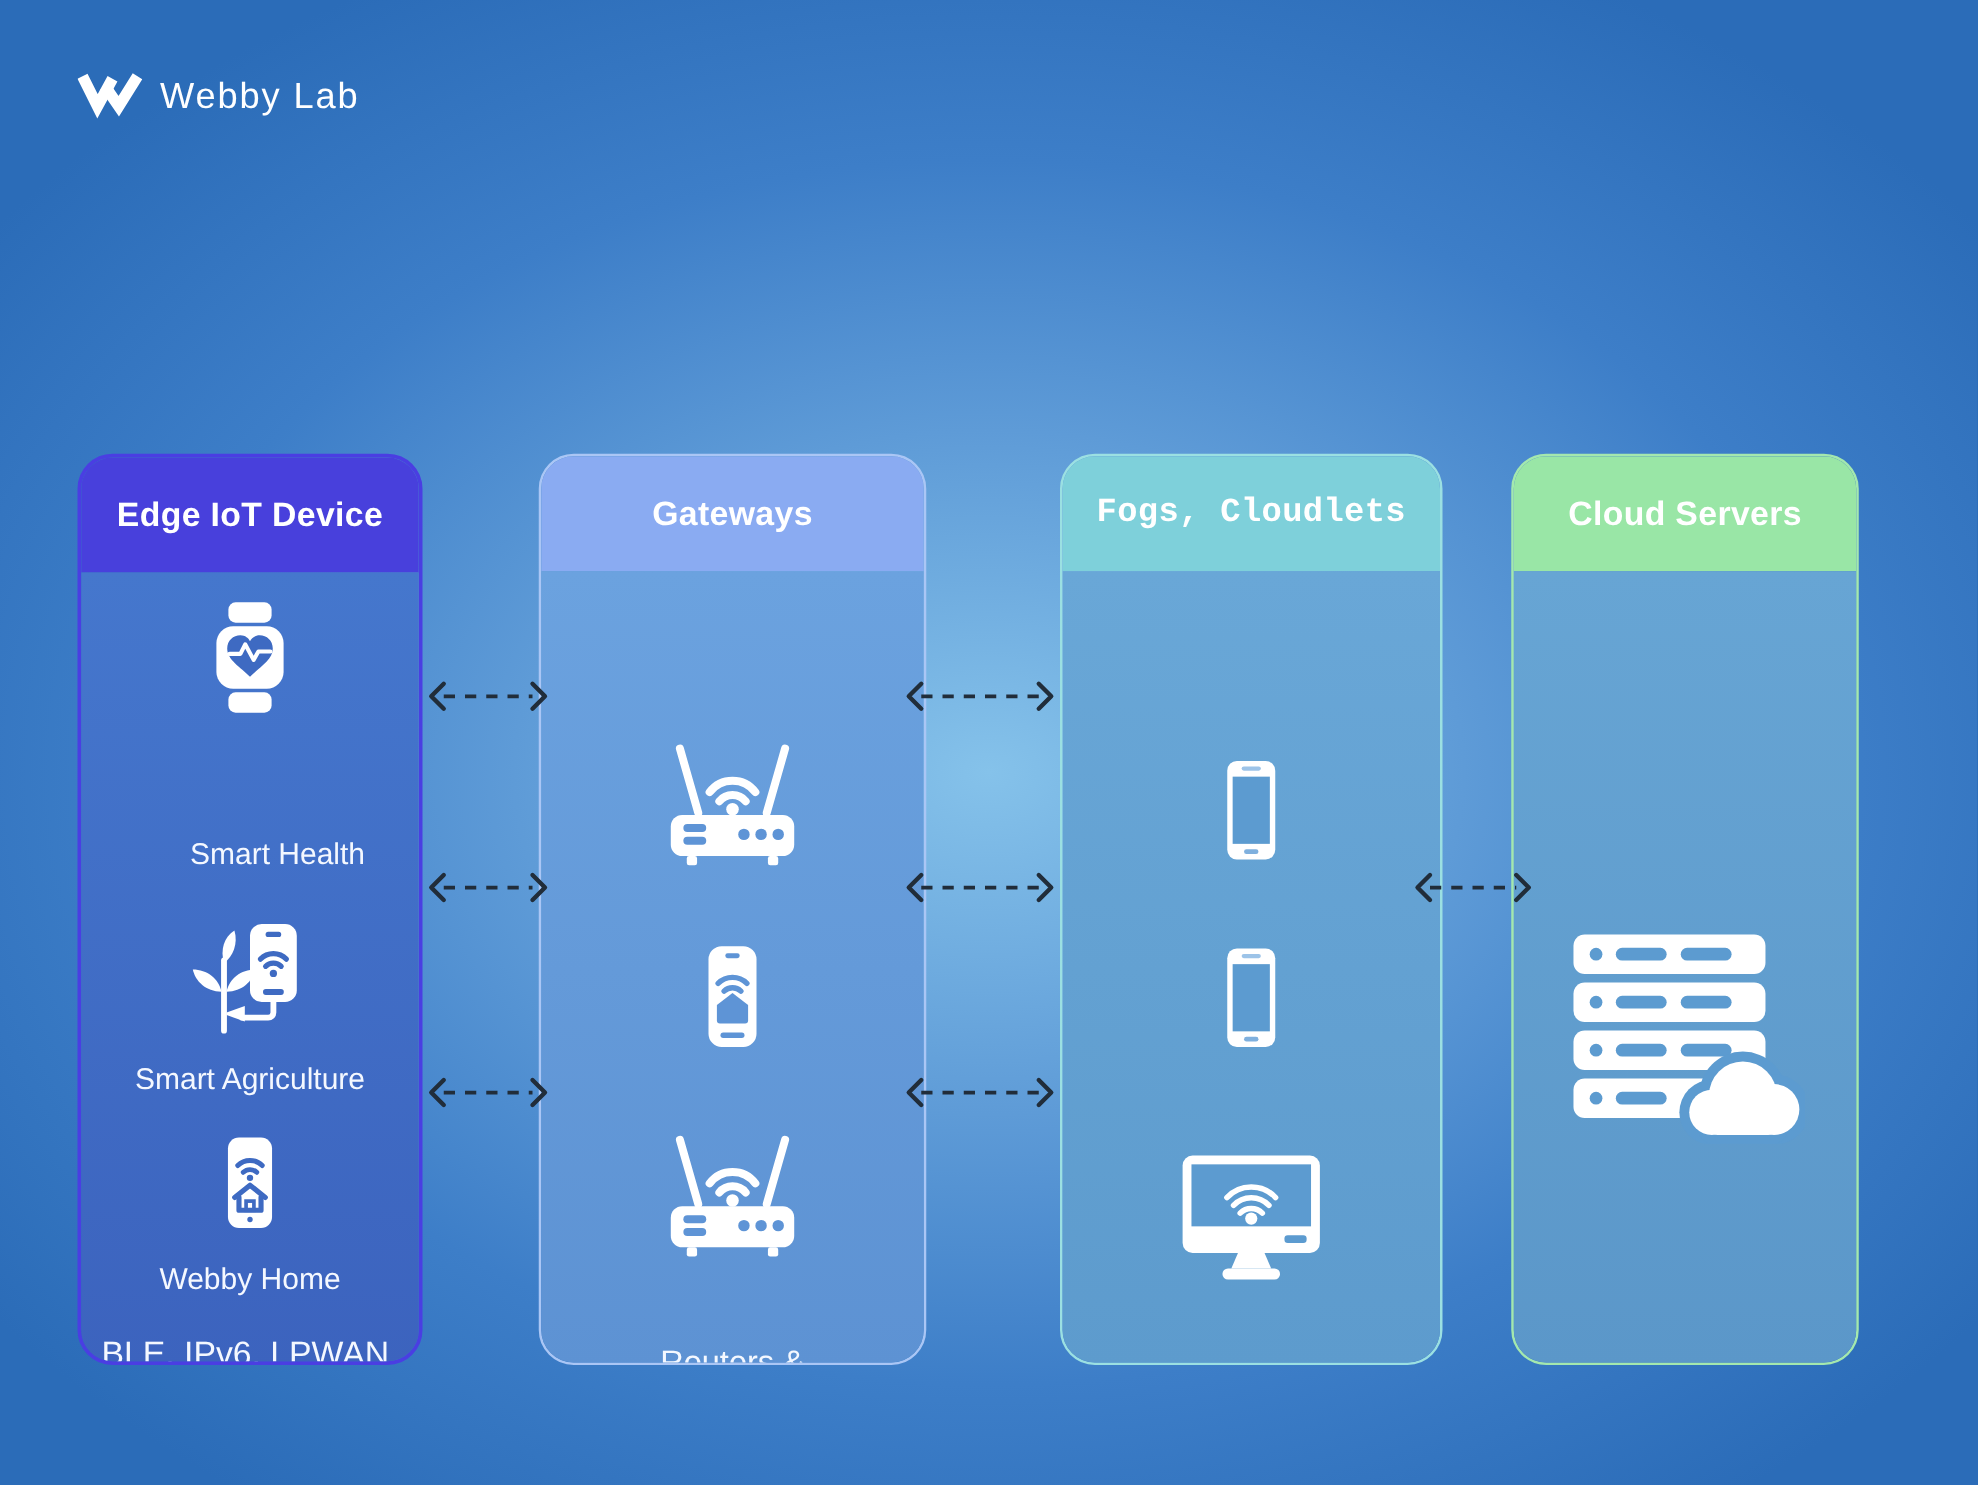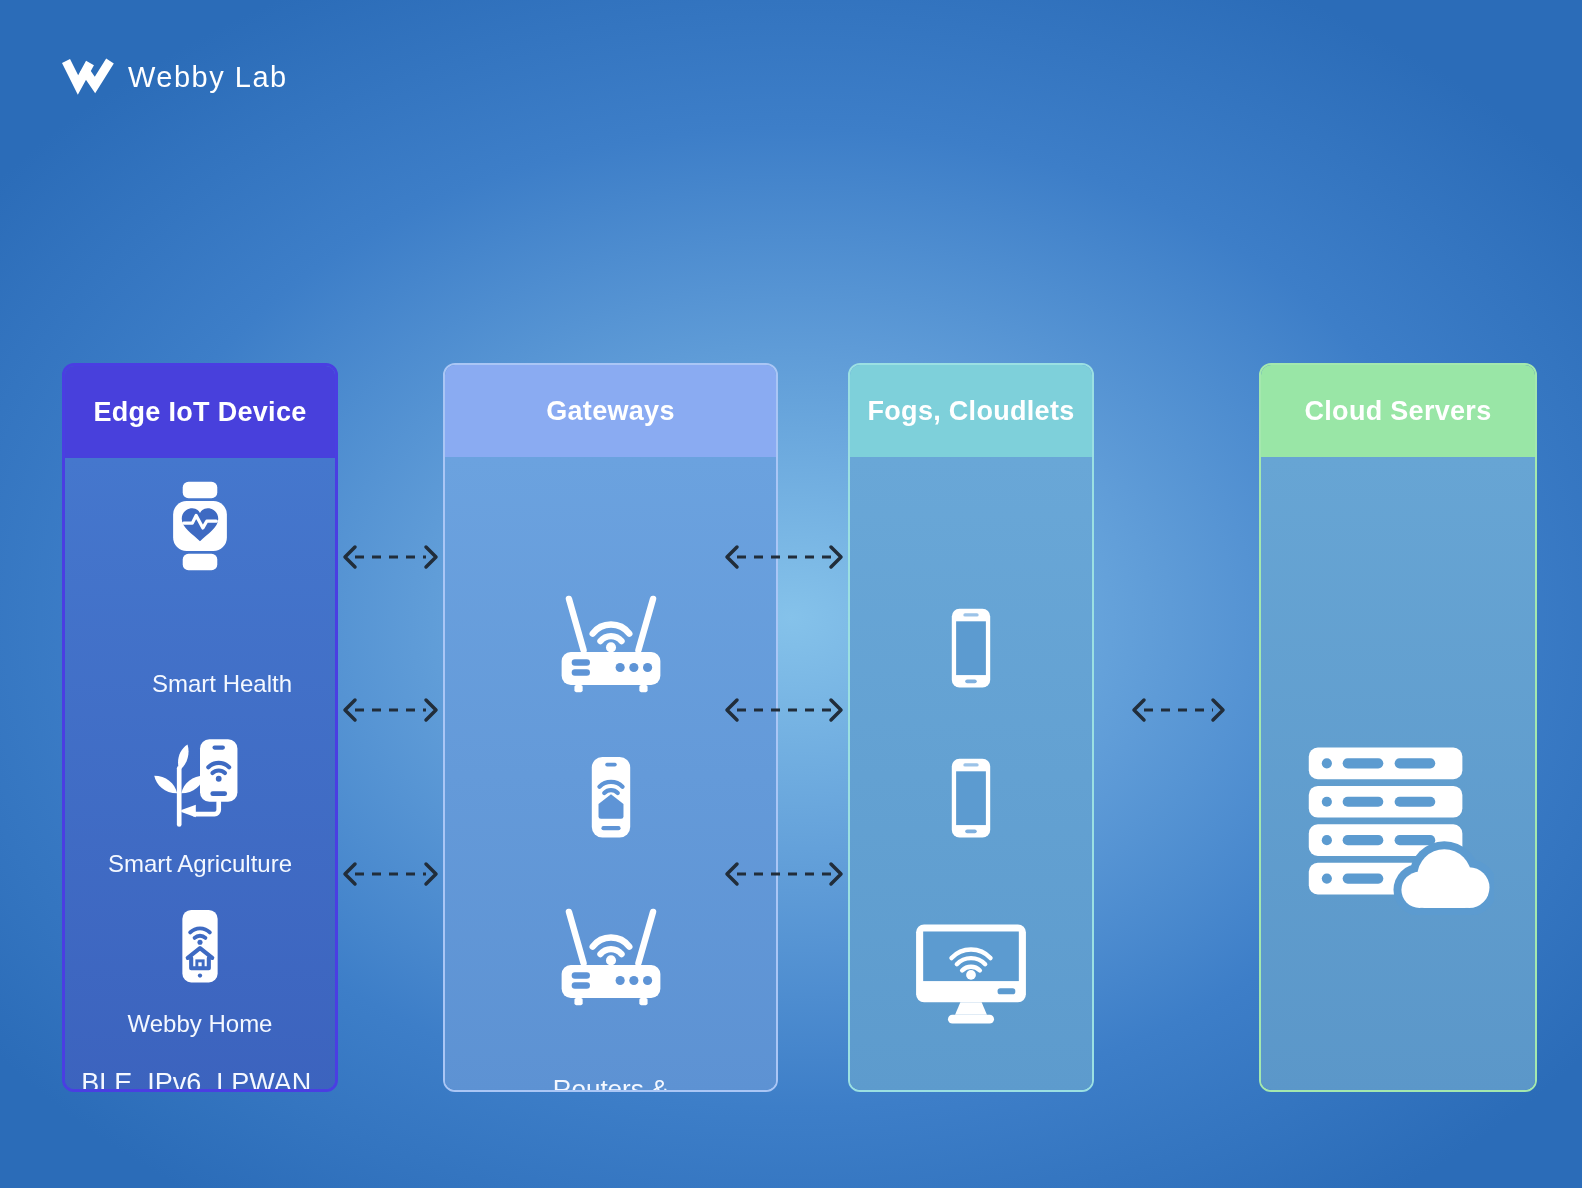--- a/index.html
+++ b/index.html
@@ -12,34 +12,34 @@
   
   .logo{position:absolute; left:62px; top:56px; display:flex; align-items:center; gap:14px;}
   .logo-mark{width:52px; height:42px;}
   .logo-text{color:#ffffff; font-size:29px; font-weight:400; letter-spacing:1.5px;}
   
   .title{
     position:absolute; left:0; right:0; top:186px; text-align:center;
     color:#ffffff; font-size:74px; font-weight:800; letter-spacing:0.5px;
   }
   
-  .card{position:absolute; top:363px; height:729px; border-radius:12px; overflow:hidden; box-sizing:border-box;}
+  .card{position:absolute; top:363px; height:729px; border-radius:28px; overflow:hidden; box-sizing:border-box;}
   .card-header{height:92px; display:flex; align-items:center; justify-content:center;
     color:#fff; font-size:27px; font-weight:700; letter-spacing:0.3px;}
   .card-body{position:relative; height:637px;}
   #card-edge   {left:62px;  width:276px; border:3px solid #4a3ee2;}
   #card-edge .card-header{background:#4840dc;}
   #card-edge .card-body  {background:linear-gradient(180deg,#4577cd 0%,#3c63be 100%);}
-  #card-gateways{left:443px; width:335px; border:2px solid #aac6f5;}
+  #card-gateways{left:431px; width:310px; border:2px solid #aac6f5;}
   #card-gateways .card-header{background:#8aabf2;}
   #card-gateways .card-body  {background:linear-gradient(180deg,#6ba2df 0%,#5d92d3 100%);}
-  #card-fogs   {left:848px; width:246px; border:2px solid #9be0e2;}
+  #card-fogs   {left:848px; width:306px; border:2px solid #9be0e2;font-family:Liberation Mono, monospace;}
   #card-fogs .card-header{background:#7ed0da;}
   #card-fogs .card-body  {background:linear-gradient(180deg,#69a7d7 0%,#5d9bcd 100%);}
-  #card-cloud  {left:1259px; width:278px; border:2px solid #a4e8ae;}
+  #card-cloud  {left:1209px; width:278px; border:2px solid #a4e8ae;}
   #card-cloud .card-header{background:#99e6a6;}
   #card-cloud .card-body  {background:linear-gradient(180deg,#67a5d4 0%,#5b97c9 100%);}
   
   .slot{position:absolute; left:0; right:0; display:flex; justify-content:center;}
   .label{position:absolute; left:0; right:0; text-align:center; color:#f4f8ff; font-size:24px; font-weight:500;}
   .footer-text{position:absolute; left:0; right:0; text-align:center; color:#f4f8ff;
     font-size:27px; font-weight:500; line-height:1.3;}
   .footer-text .inner{display:inline-block; max-width:250px;}
   #card-gateways .footer-text .inner{max-width:190px; font-size:26px;}
   

